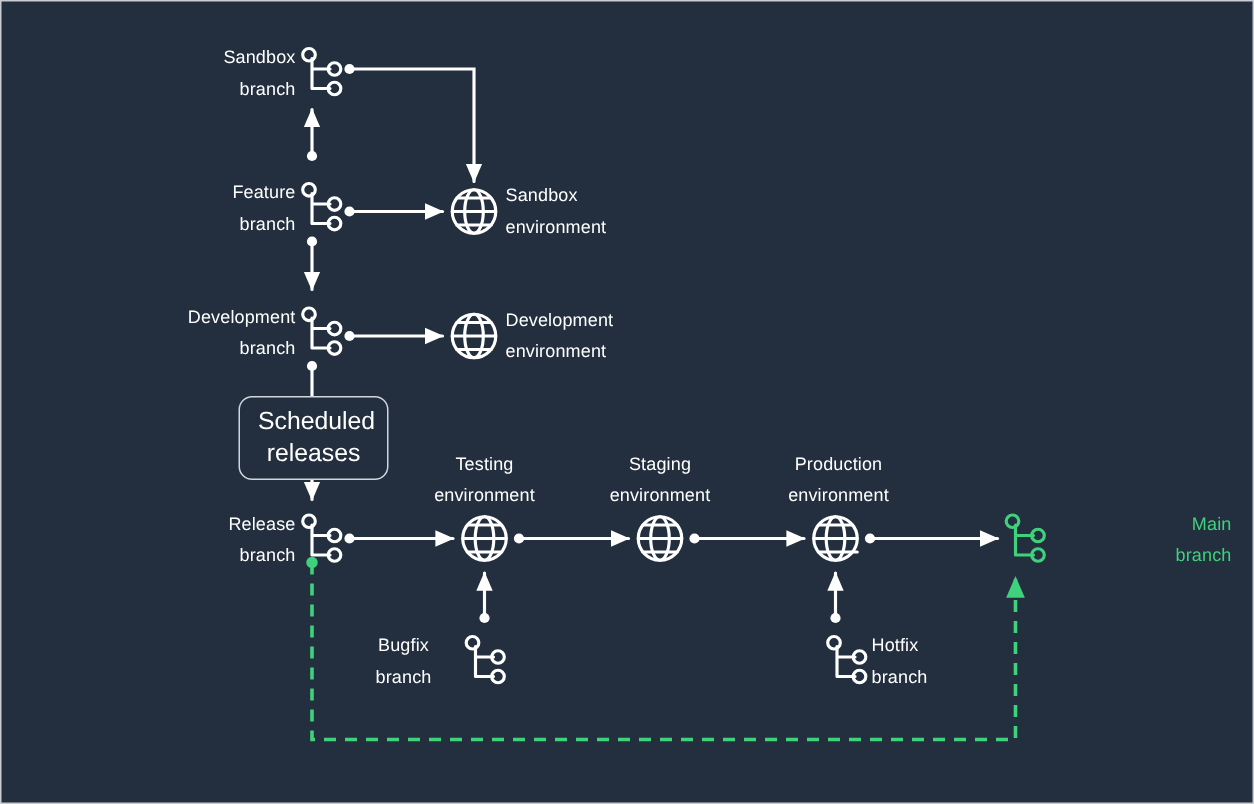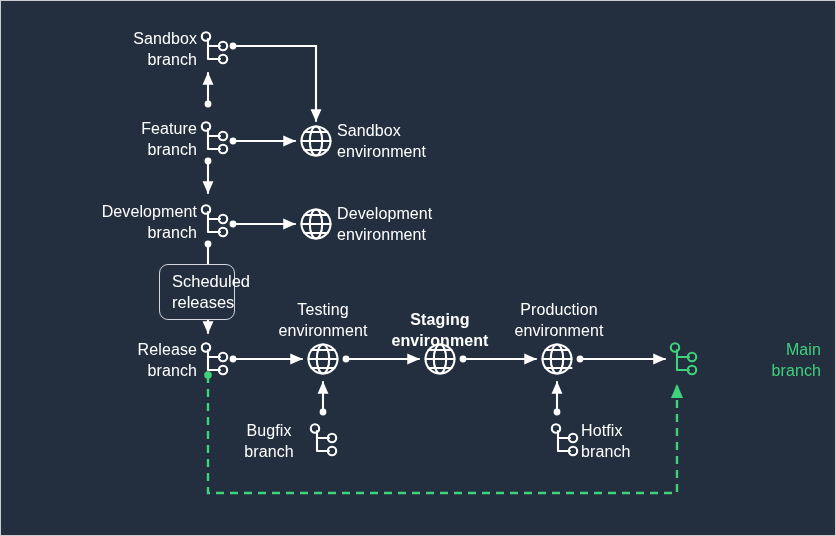--- a/index.html
+++ b/index.html
@@ -9,21 +9,21 @@
     width:836px;height:536px;
     background:#232f3e;
     box-sizing:border-box;
     border:1px solid #c9ccd1;
     overflow:hidden;
   }
   svg.layer{position:absolute;left:0;top:0;width:836px;height:536px;}
   .lbl{
     position:absolute;
     color:#ffffff;
-    font-size:16px;
+    font-size:12px;
     line-height:21px;
     text-align:center;
     white-space:pre-line;
     letter-spacing:0.1px;
   }
   .lbl.right{text-align:left;}
   .lbl.green{color:#3fd17c;}
   .schedbox{
     position:absolute;
     border:1.4px solid #d2d6dc;
@@ -217,22 +217,22 @@
 
   <div class="lbl right" style="left:336px;top:119px;width:130px;">Sandbox
 environment</div>
 
   <div class="lbl right" style="left:336px;top:202px;width:150px;">Development
 environment</div>
 
   <div class="lbl" style="left:262px;top:298px;width:120px;">Testing
 environment</div>
 
-  <div class="lbl" style="left:379px;top:308px;width:120px;font-weight:bold;">Staging
+  <div class="lbl" style="left:379px;top:298px;width:120px;">Staging
 environment</div>
 
   <div class="lbl" style="left:496px;top:298px;width:124px;">Production
 environment</div>
 
-  <div class="schedbox" style="left:158px;top:263px;width:76px;">Scheduled
+  <div class="schedbox" style="left:158px;top:263px;width:100px;">Scheduled
 releases</div>
 
 </div>
 
 </body></html>

